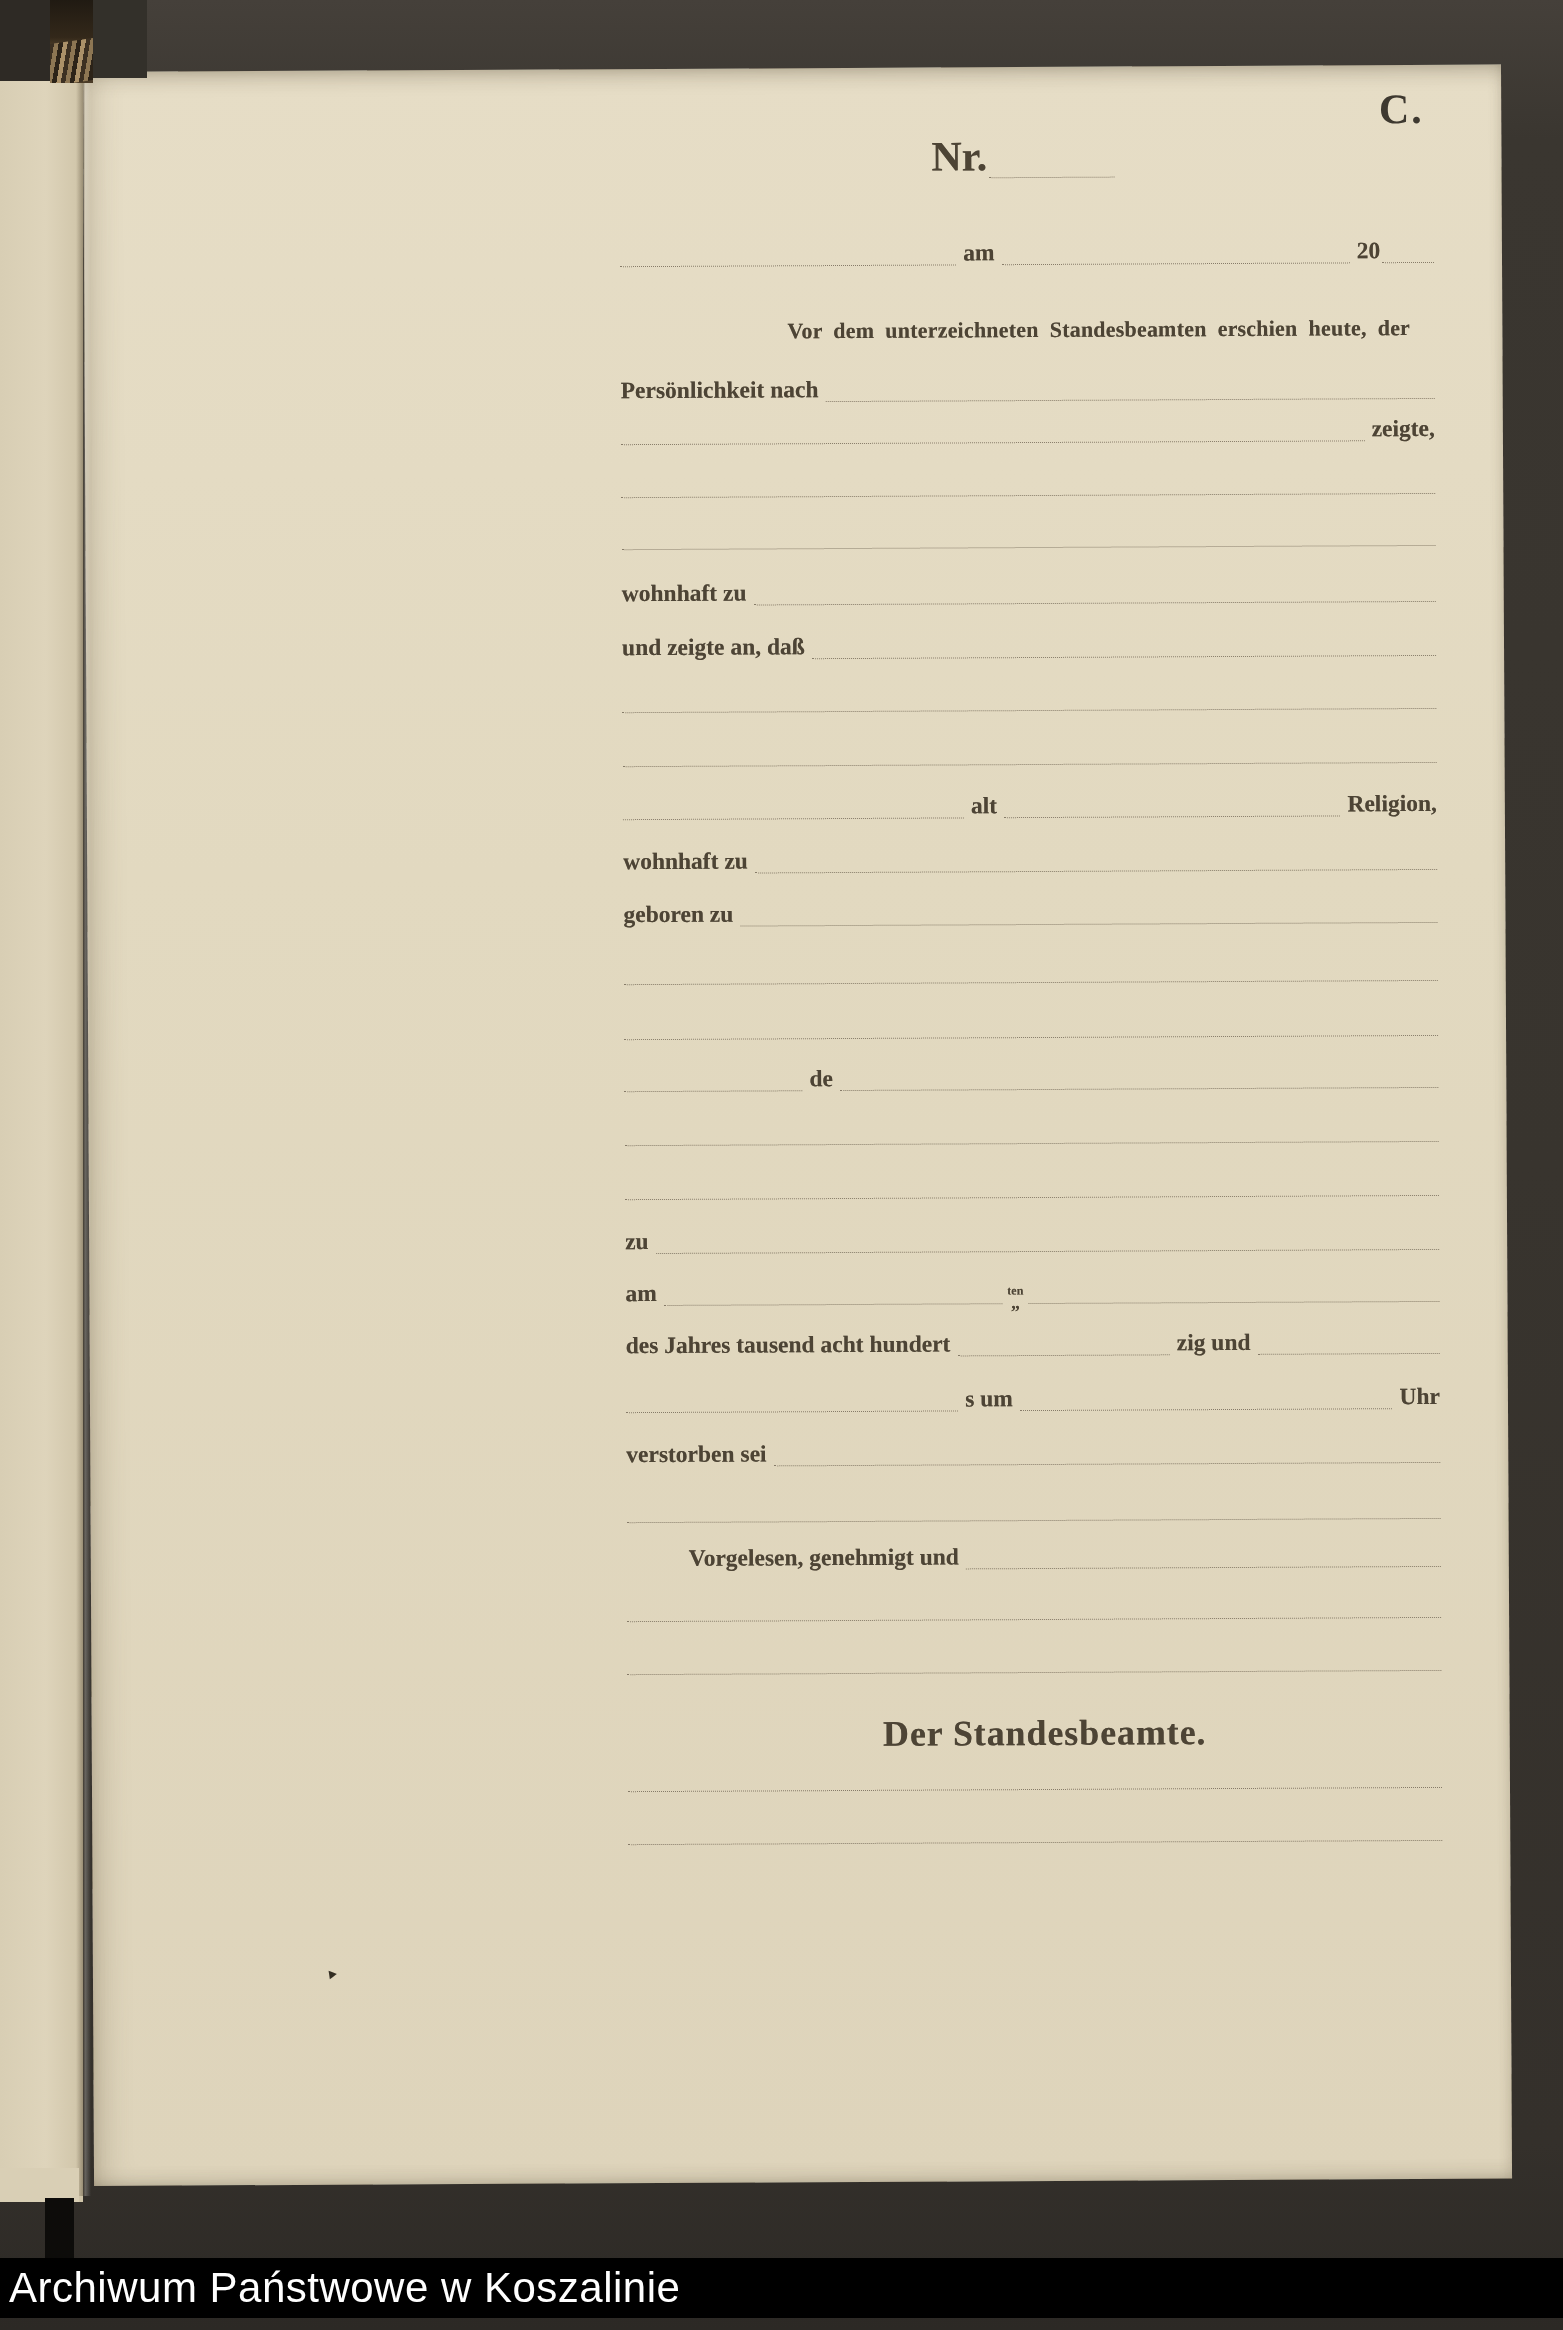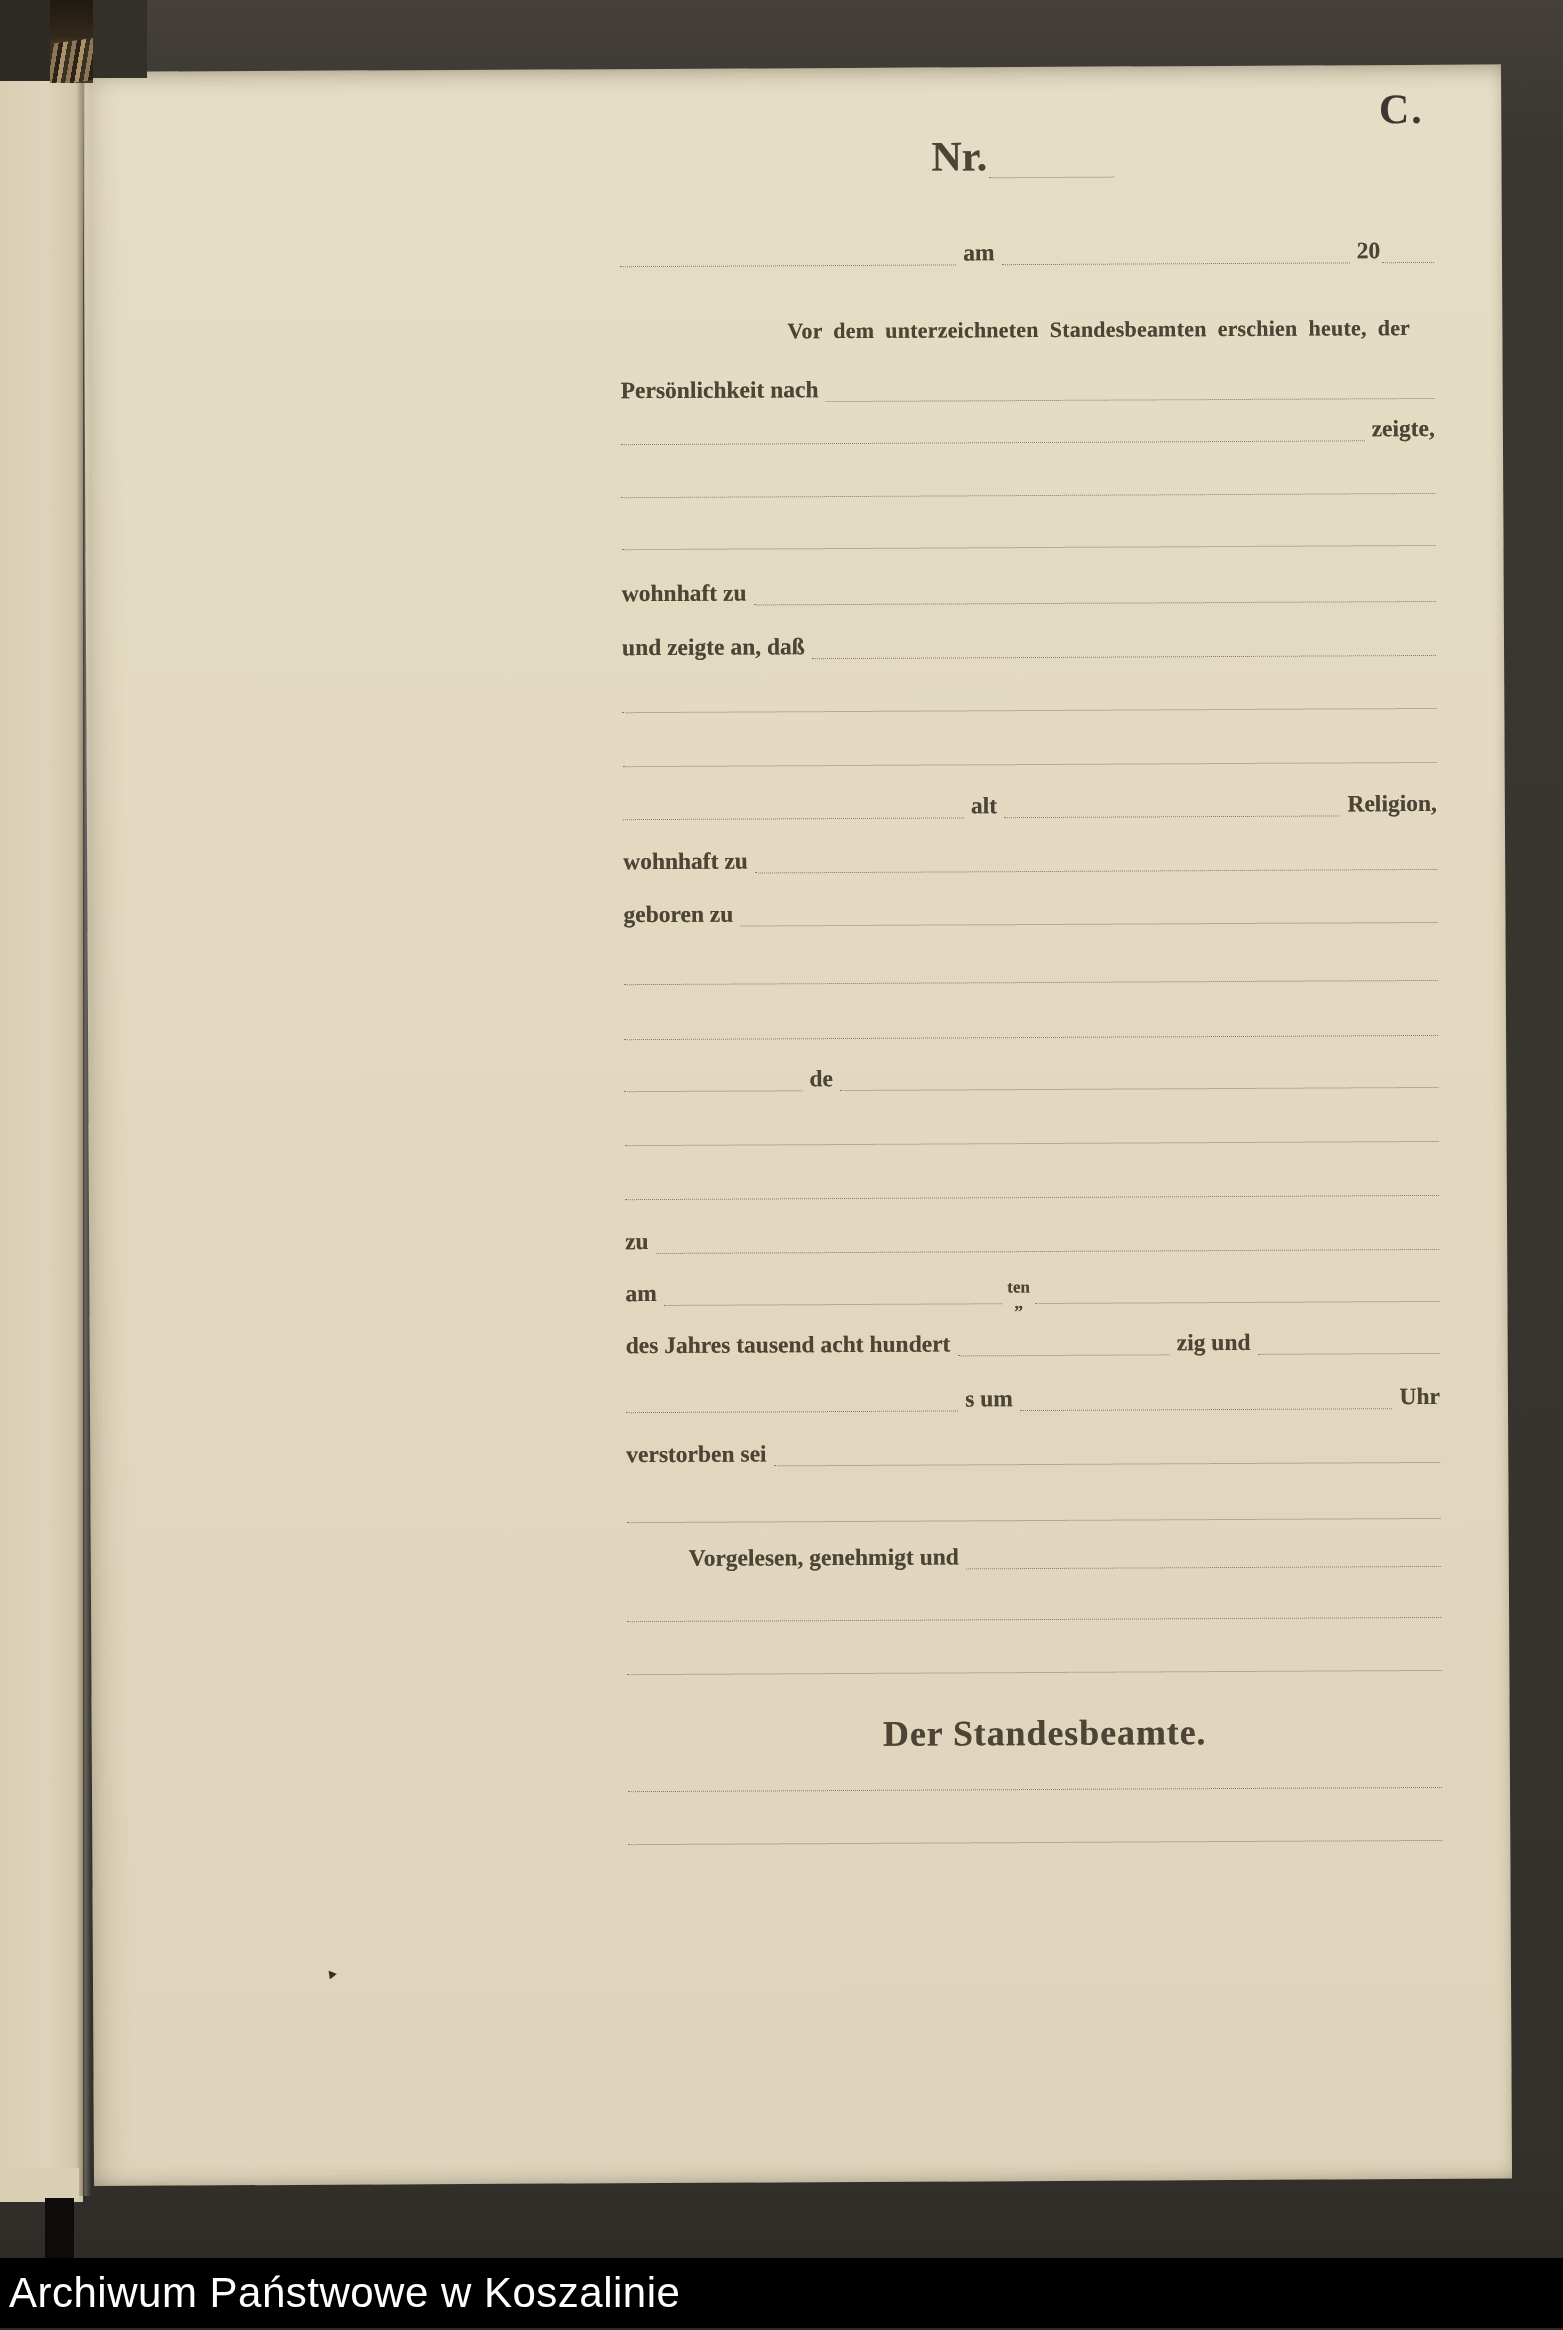--- a/index.html
+++ b/index.html
@@ -36,21 +36,21 @@
     position:absolute;left:-5.4px;bottom:0;width:54px;height:42px;
     background:repeating-linear-gradient(100deg,#ab9169 0 4.5px,#3c3022 4.5px 9px,#8d7653 9px 13.5px,#2c2318 13.5px 18px);
     transform:skewY(-8deg);
   }
   .darkblock-left{position:absolute;left:0;top:0;width:50px;height:81px;background:#2e2a25;}
   .darkblock-right{position:absolute;left:93px;top:0;width:54px;height:78px;background:#33302a;}
   .spine-strip{position:absolute;left:45px;top:2198px;width:29px;height:63px;background:#0d0c0a;}
   .page-below-left{position:absolute;left:0;top:2168px;width:79px;height:34px;background:#d9cfb5;}
   
   .bar{
-    position:absolute;left:0;top:2258px;width:1563px;height:70px;background:#000;
+    position:absolute;left:0;top:2258px;width:1563px;height:60px;background:#000;
     display:flex;align-items:center;
   }
   .bar span{
     color:#fff;font-family:"Liberation Sans",sans-serif;font-size:42px;
     margin-left:9px;letter-spacing:0.5px;white-space:nowrap;
   }
   
   .corner{
     position:absolute;left:1264px;top:20px;width:108px;text-align:center;
     font-size:42px;font-weight:bold;color:#3e3930;letter-spacing:1.8px;
@@ -71,21 +71,21 @@
   .row-nr{top:60px;height:51px;font-size:42px;font-weight:bold;left:312px;width:271px;}
   .row-nr .lbl{padding-right:1.8px;}
   .row-intro{top:243px;height:33px;font-size:22px;padding-left:167px;width:647px;
     word-spacing:5.4px;letter-spacing:0.2px;font-weight:600;}
   .row-sig{top:1638px;height:49px;font-size:36px;font-weight:bold;justify-content:center;
     letter-spacing:0.9px;padding-left:20px;width:794px;}
   .sup-stack{
     display:inline-flex;flex-direction:column;align-items:center;
     line-height:.85;transform:translateY(6.3px);padding:0 5.4px;
   }
-  .sup-stack .sup{font-size:17px;}
+  .sup-stack .sup{font-size:12px;}
   .sup-stack .mark{font-size:18px;}
   .ink-mark{
     position:absolute;left:233px;top:1900px;width:23.5px;height:11px;color:#332d22;
     font-size:23.5px;line-height:9px;transform:rotate(-8deg);font-family:"DejaVu Sans",sans-serif;
   }
 </style>
 </head>
 <body>
 
 <div class="stage">

